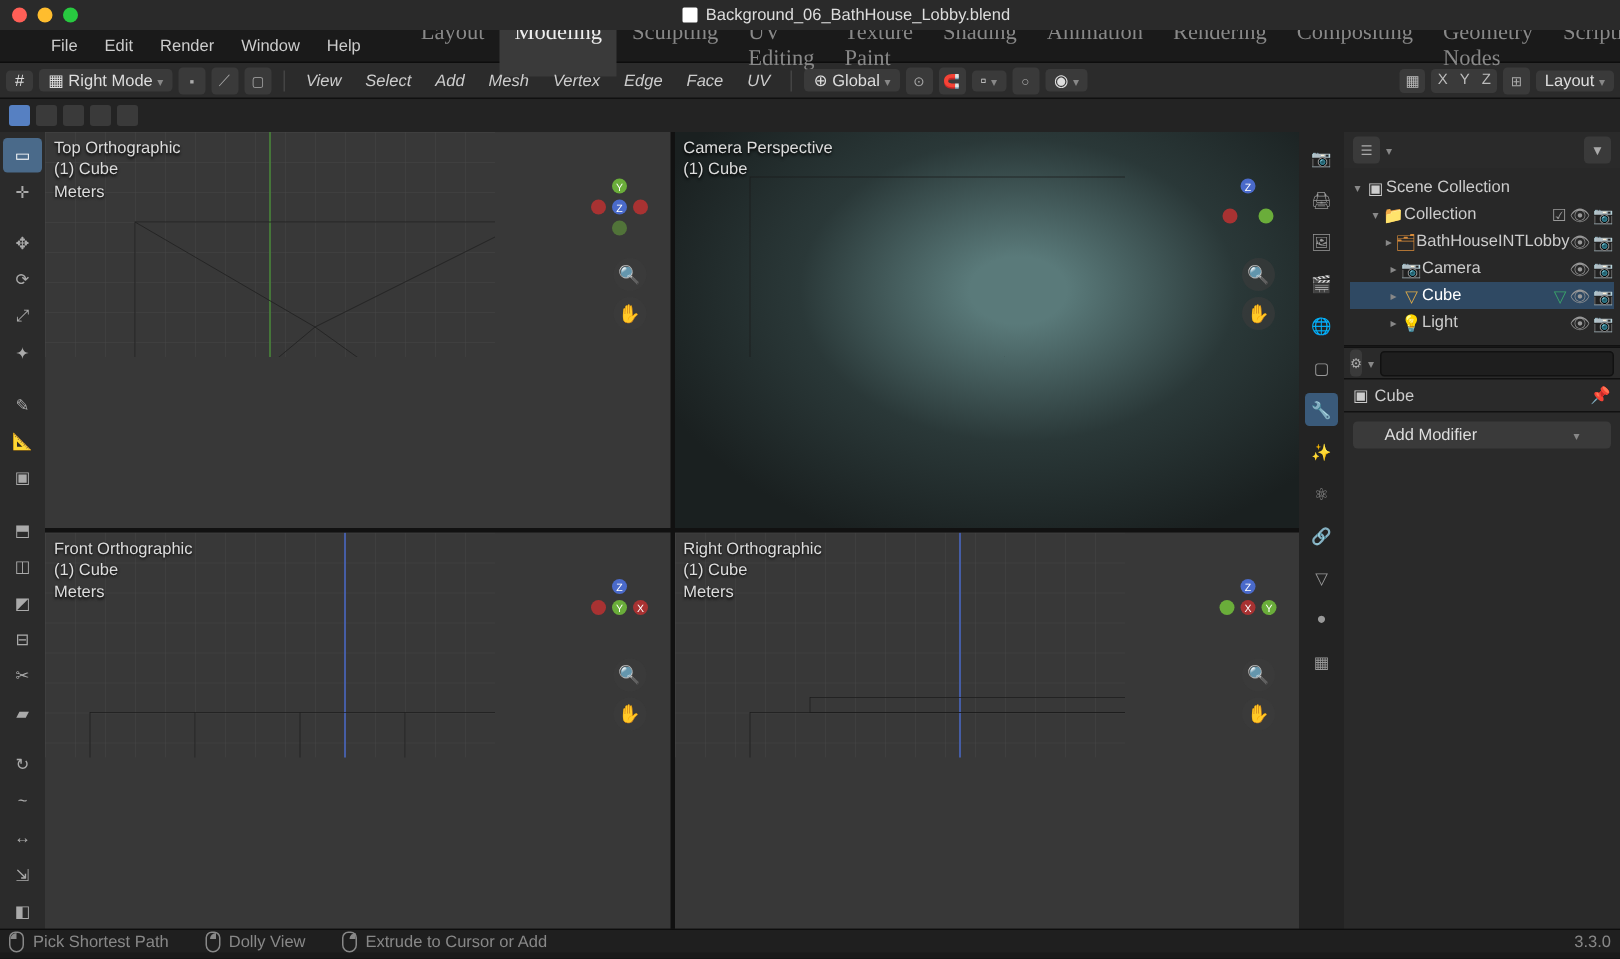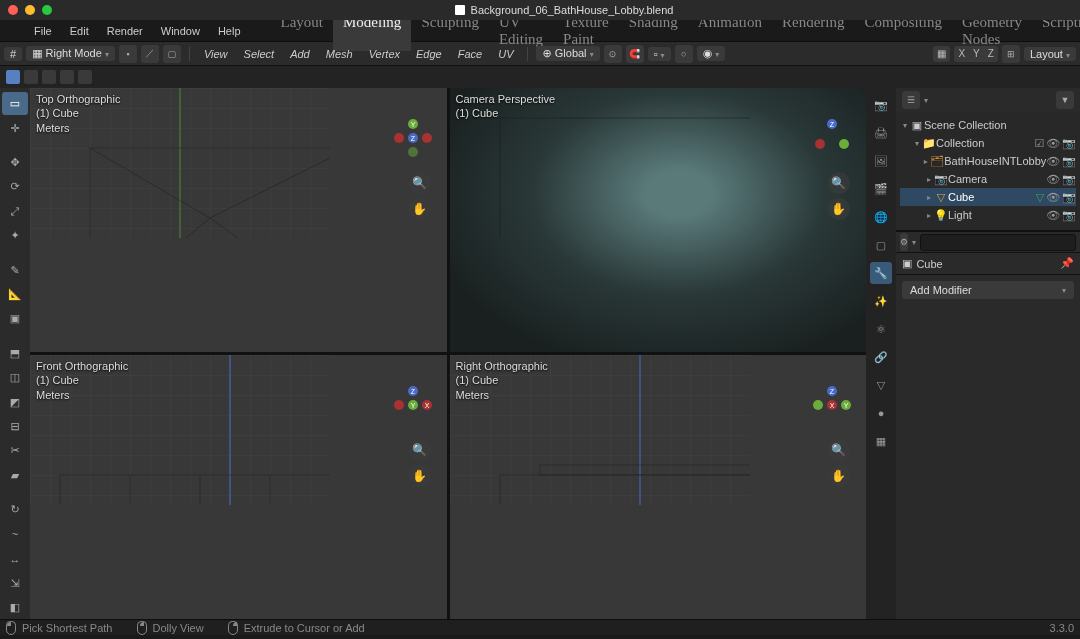--- a/index.html
+++ b/index.html
@@ -72,21 +72,21 @@
 .outl-row .lbl { flex: 1; }
 .outl-row .mini-icons { display: flex; gap: 2px; color: #999; }
 .outl-row .icon-box { width: 14px; text-align: center; }
 .outl-row.selected { background: #2f4963; color: #fff; }
 
 .search-row { display: flex; align-items: center; padding: 2px 4px; gap: 4px; border-top: 1px solid #111; border-bottom: 1px solid #111; height: 22px; }
 .search-row input { flex: 1; background: #1e1e1e; border: 1px solid #111; color: #ccc; font-size: 11px; padding: 1px 6px; border-radius: 3px; height: 17px; }
 
 .datablock { padding: 4px 6px; border-bottom: 1px solid #111; display: flex; align-items: center; gap: 4px; }
 .modifier-panel { padding: 6px; }
-.add-mod { background: #3a3a3a; padding: 3px 8px; border-radius: 3px; font-size: 11px; color: #ddd; display: flex; justify-content: space-between; align-items: center; gap: 12px; }
+.add-mod { background: #3a3a3a; padding: 3px 21px; border-radius: 3px; font-size: 11px; color: #ddd; display: flex; justify-content: space-between; align-items: center; gap: 12px; }
 
 
 .statusbar { height: 16px; background: #1f1f1f; display: flex; align-items: center; padding: 0 6px; gap: 24px; border-top: 1px solid #0d0d0d; font-size: 11px; color: #888; }
 .statusbar .sb-item { display: flex; align-items: center; gap: 6px; }
 .statusbar .ver { margin-left: auto; color: #888; }
 .mouse-icon { width: 10px; height: 14px; border: 1px solid #888; border-radius: 5px 5px 6px 6px; position: relative; }
 .mouse-icon::before { content: ''; position: absolute; top: 0; left: 0; width: 50%; height: 40%; background: #888; border-top-left-radius: 4px; }
 .mouse-icon.m::before { left: 25%; width: 50%; }
 .mouse-icon.r::before { left: 50%; }
 </style>

